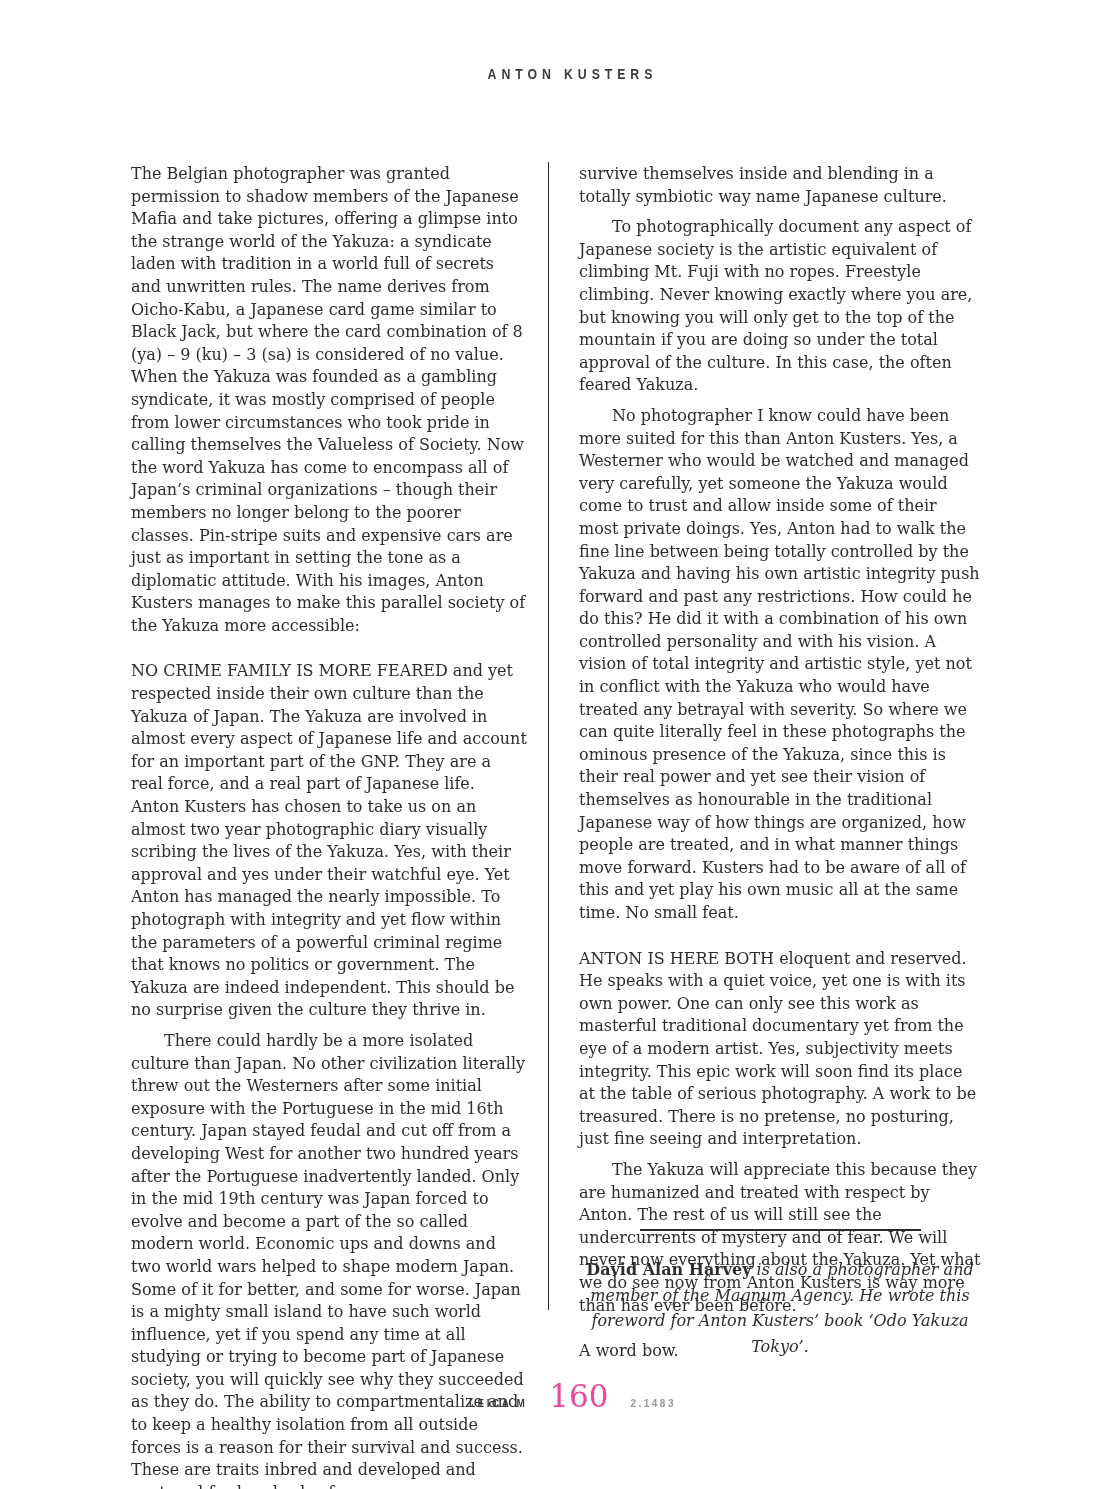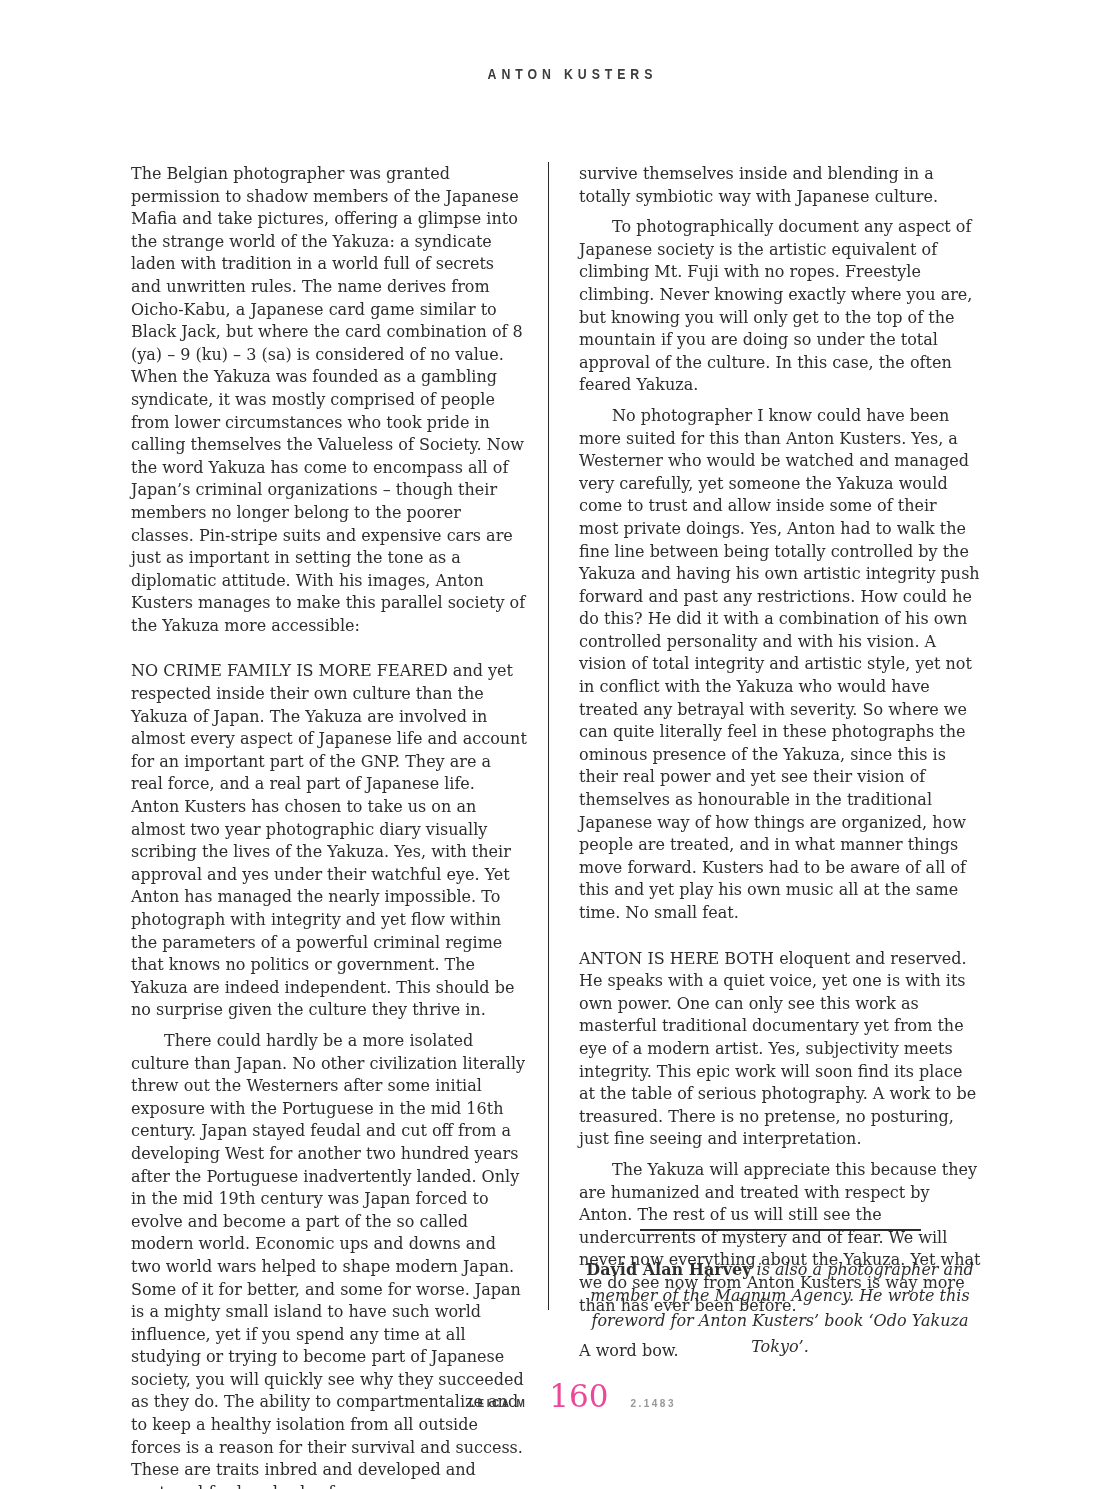--- a/index.html
+++ b/index.html
@@ -110,21 +110,21 @@
   <div class="col col-left">
     <p>The Belgian photographer was granted permission to shadow members of the Japanese Mafia and take pictures, offering a glimpse into the strange world of the Yakuza: a syndicate laden with tradition in a world full of secrets and unwritten rules. The name derives from Oicho-Kabu, a Japanese card game similar to Black Jack, but where the card combination of 8 (ya) – 9 (ku) – 3 (sa) is considered of no value. When the Yakuza was founded as a gambling syndicate, it was mostly comprised of people from lower circumstances who took pride in calling themselves the Valueless of Society. Now the word Yakuza has come to encompass all of Japan’s criminal organizations – though their members no longer belong to the poorer classes. Pin-stripe suits and expensive cars are just as important in setting the tone as a diplomatic attitude. With his images, Anton Kusters manages to make this parallel society of the Yakuza more accessible:</p>
     <p class="gap">NO CRIME FAMILY IS MORE FEARED and yet respected inside their own culture than the Yakuza of Japan. The Yakuza are involved in almost every aspect of Japanese life and account for an important part of the GNP. They are a real force, and a real part of Japanese life. Anton Kusters has chosen to take us on an almost two year photographic diary visually scribing the lives of the Yakuza. Yes, with their approval and yes under their watchful eye. Yet Anton has managed the nearly impossible. To photograph with integrity and yet flow within the parameters of a powerful criminal regime that knows no politics or government. The Yakuza are indeed independent. This should be no surprise given the culture they thrive in.</p>
     <p class="indent">There could hardly be a more isolated culture than Japan. No other civilization literally threw out the Westerners after some initial exposure with the Portuguese in the mid 16th century. Japan stayed feudal and cut off from a developing West for another two hundred years after the Portuguese inadvertently landed. Only in the mid 19th century was Japan forced to evolve and become a part of the so called modern world. Economic ups and downs and two world wars helped to shape modern Japan. Some of it for better, and some for worse. Japan is a mighty small island to have such world influence, yet if you spend any time at all studying or trying to become part of Japanese society, you will quickly see why they succeeded as they do. The ability to compartmentalize and to keep a healthy isolation from all outside forces is a reason for their survival and success. These are traits inbred and developed and nurtured for hundreds of years.</p>
     <p class="indent">So even the Yakuza families, known primarily for their incursions into a wide variety of criminal business, have managed to use that exact same cultural phenomena to</p>
   </div>
 
   <div class="divider"></div>
 
   <div class="col col-right">
-    <p>survive themselves inside and blending in a totally symbiotic way with Japanese culture.</p>
+    <p>survive themselves inside and blending in a totally symbiotic way name Japanese culture.</p>
     <p class="indent">To photographically document any aspect of Japanese society is the artistic equivalent of climbing Mt. Fuji with no ropes. Freestyle climbing. Never knowing exactly where you are, but knowing you will only get to the top of the mountain if you are doing so under the total approval of the culture. In this case, the often feared Yakuza.</p>
     <p class="indent">No photographer I know could have been more suited for this than Anton Kusters. Yes, a Westerner who would be watched and managed very carefully, yet someone the Yakuza would come to trust and allow inside some of their most private doings. Yes, Anton had to walk the fine line between being totally controlled by the Yakuza and having his own artistic integrity push forward and past any restrictions. How could he do this? He did it with a combination of his own controlled personality and with his vision. A vision of total integrity and artistic style, yet not in conflict with the Yakuza who would have treated any betrayal with severity. So where we can quite literally feel in these photographs the ominous presence of the Yakuza, since this is their real power and yet see their vision of themselves as honourable in the traditional Japanese way of how things are organized, how people are treated, and in what manner things move forward. Kusters had to be aware of all of this and yet play his own music all at the same time. No small feat.</p>
     <p class="gap">ANTON IS HERE BOTH eloquent and reserved. He speaks with a quiet voice, yet one is with its own power. One can only see this work as masterful traditional documentary yet from the eye of a modern artist. Yes, subjectivity meets integrity. This epic work will soon find its place at the table of serious photography. A work to be treasured. There is no pretense, no posturing, just fine seeing and interpretation.</p>
     <p class="indent">The Yakuza will appreciate this because they are humanized and treated with respect by Anton. The rest of us will still see the undercurrents of mystery and of fear. We will never now everything about the Yakuza. Yet what we do see now from Anton Kusters is way more than has ever been before.</p>
     <p class="gap">A word bow.</p>
   </div>
 
   <div class="bio">
     <div class="bio-rule"></div>
     <p class="bio-text"><span class="bio-author">David Alan Harvey</span><span> is also a photographer and member of the Magnum Agency. He wrote this foreword for Anton Kusters’ book ‘Odo Yakuza Tokyo’.</span></p>

